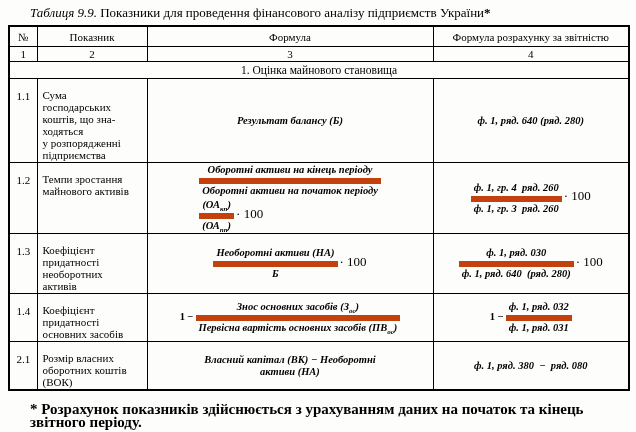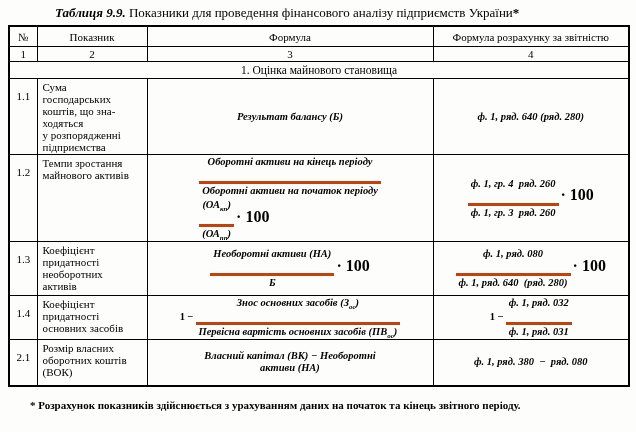--- a/index.html
+++ b/index.html
@@ -3,55 +3,55 @@
 <meta charset="utf-8">
 <style>
   html,body { margin:0; padding:0; }
   body {
     width:636px; height:432px; background:#ffffff; color:#000;
     font-family:"Liberation Serif", serif; overflow:hidden;
   }
   .page { position:relative; width:636px; height:432px; background:#fdfdfc; }
 
   .caption { padding:5px 0 0 30px; font-size:13px; line-height:15px; }
-  .cap-label { font-style:italic; font-weight:bold;margin-left:25px; }
+  .cap-label { font-style:italic; font-weight:normal; }
   .cap-text  { font-weight:normal; }
   .cap-star  { font-weight:bold; }
 
   table.main {
     border-collapse:collapse; table-layout:fixed;
     margin:5px 0 0 8px; width:620px;
     border:2px solid #000;
   }
   td {
     border:1px solid #000; font-size:11px; line-height:12px;
     text-align:center; vertical-align:middle; padding:1px 3px;
     overflow:hidden;
   }
   td.hdr { height:17px; }
   td.colnum { height:12px; }
   td.section { height:14px; font-weight:normal; font-size:11.5px; }
   td.no { vertical-align:top; padding-top:11px; }
   td.indicator {
     text-align:left; vertical-align:top; white-space:pre-line;
-    padding:2px 2px 1px 5px;
+    padding:10px 2px 1px 5px;
   }
   .fx { font-style:italic; font-weight:600; font-size:10.5px; }
   .frac { display:inline-block; vertical-align:middle; text-align:center; }
-  .frac .fn { display:block; border-bottom:3px solid #c2410c; padding:0 3px 13px; line-height:12px; }
+  .frac .fn { display:block; border-bottom:6px solid #c2410c; padding:0 3px 2px; line-height:12px; }
   .frac .fd { display:block; padding:1px 3px 0; line-height:12px; }
-  .mult { font-style:normal; font-weight:700; font-size:16px; padding-left:2px;margin-top:32px; }
+  .mult { font-style:normal; font-weight:400; font-size:13px; padding-left:2px;margin-top:32px; }
   .prefix { font-style:normal; font-weight:600; font-size:10.5px; padding-right:2px; }
   sub { font-size:7px; line-height:0; }
   .stack { display:inline-block; }
   .oa-row { text-align:left; margin-top:2px; }
   .pre { white-space:pre-line; }
 
   .footnote {
-    padding:12px 0 0 30px; font-size:11px; font-weight:bold; line-height:13px;
+    padding:12px 0 0 30px; font-size:15px; font-weight:bold; line-height:13px;
   }
 </style>
 </head>
 <body>
 
 <div class="page">
 
   <div class="caption">
     <span class="cap-label">Таблиця 9.9.</span>
     <span class="cap-text">Показники для проведення фінансового аналізу підприємств України</span><span class="cap-star">*</span>
@@ -116,21 +116,21 @@
     <tr style="height:54px">
       <td class="no">1.3</td>
       <td class="indicator">Коефіцієнт
 придатності
 необоротних
 активів</td>
       <td class="fx">
         <span class="frac"><span class="fn">Необоротні активи (НА)</span><span class="fd">Б</span></span><span class="mult">· 100</span>
       </td>
       <td class="fx">
-        <span class="frac"><span class="fn">ф. 1, ряд. 080</span><span class="fd">ф. 1, ряд. 640 (ряд. 280)</span></span><span class="mult">· 100</span>
+        <span class="frac"><span class="fn">ф. 1, ряд. 030</span><span class="fd">ф. 1, ряд. 640 (ряд. 280)</span></span><span class="mult">· 100</span>
       </td>
     </tr>
 
     <tr style="height:41px">
       <td class="no">1.4</td>
       <td class="indicator">Коефіцієнт
 придатності
 основних засобів</td>
       <td class="fx">
         <span class="prefix">1 −</span><span class="frac"><span class="fn"><span>Знос основних засобів (З</span><sub>ос</sub><span>)</span></span><span class="fd"><span>Первісна вартість основних засобів (ПВ</span><sub>ос</sub><span>)</span></span></span>

